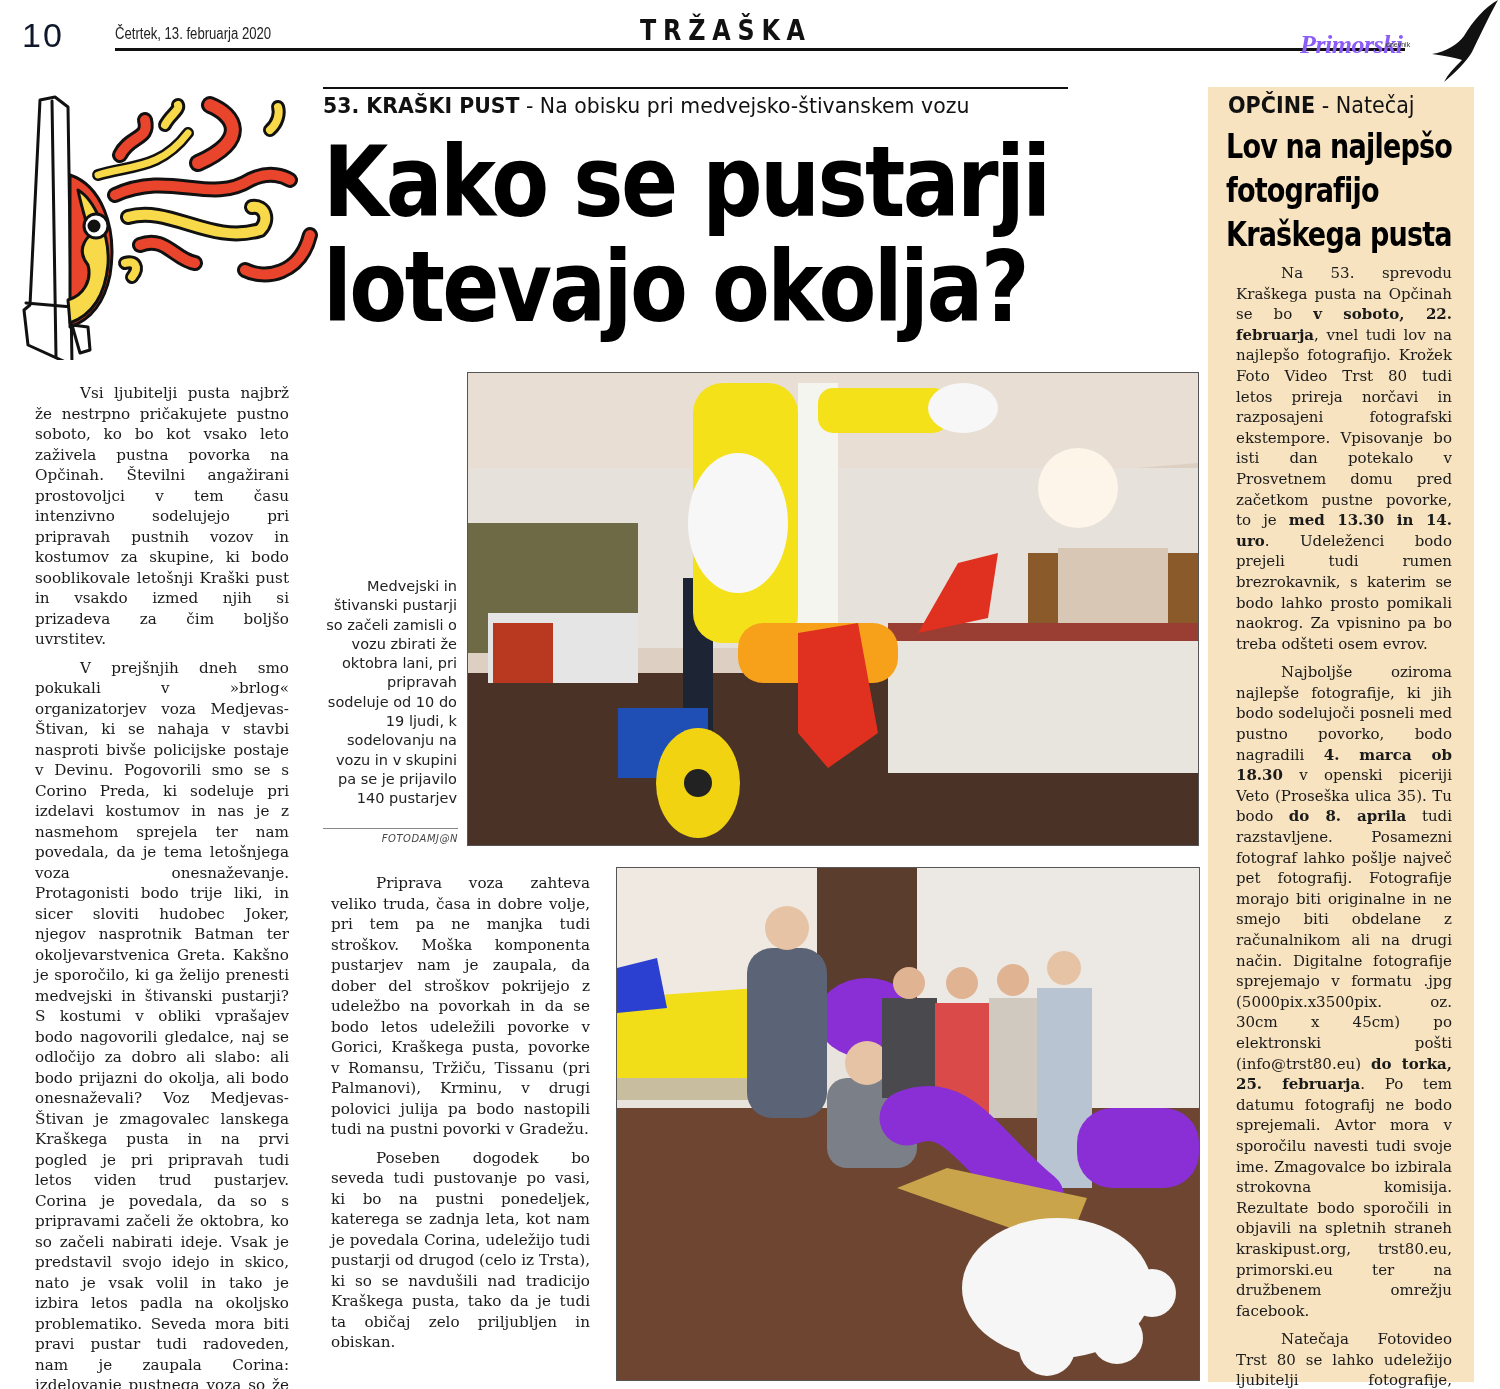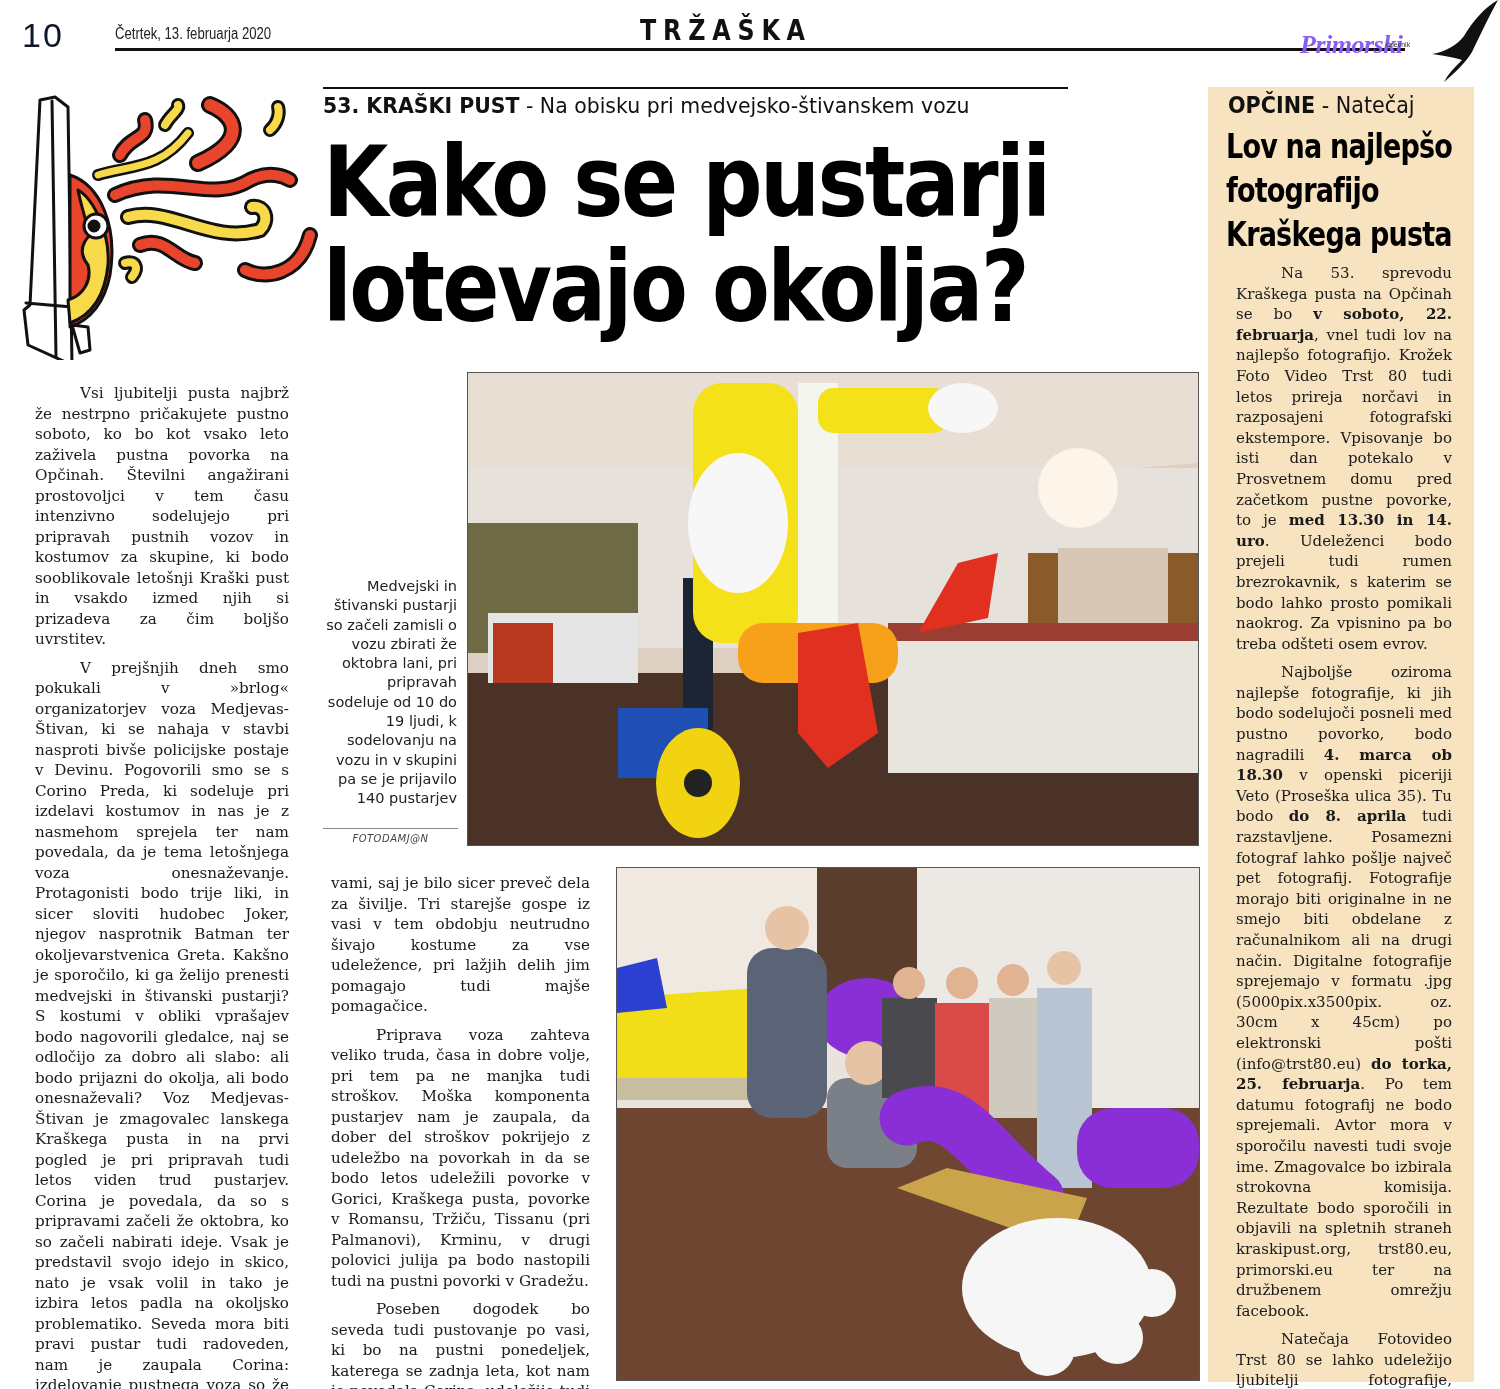--- a/index.html
+++ b/index.html
@@ -25,21 +25,21 @@
   .headline { left: 323px; top: 130px; width: 900px; font-family: "DejaVu Sans", sans-serif; font-weight: bold; font-size: 98px; line-height: 105px; color: #000; letter-spacing: -3px; transform: scaleX(0.86); transform-origin: left top; }
 
   
   .col { font-family: "DejaVu Serif", serif; font-size: 15.2px; line-height: 20.5px; color: #1a1a1a; text-align: justify; hyphens: manual; }
   .col p { margin: 8px; text-indent: 45px; }
   .col-left { left: 27px; top: 375px; width: 270px; }
   .col-mid { left: 323px; top: 865px; width: 275px; }
 
   .caption { left: 325px; top: 577px; width: 132px; font-family: "DejaVu Sans", sans-serif; font-size: 14.5px; line-height: 19.3px; color: #222; text-align: right; }
   .cap-rule { left: 323px; top: 828px; width: 135px; height: 1px; background: #888; }
-  .credit { left: 323px; top: 833px; width: 135px; text-align: center; font-family: "DejaVu Sans", sans-serif; font-size: 10px; font-style: italic; color: #444; letter-spacing: 0.5px; }
+  .credit { left: 323px; top: 833px; width: 135px; text-align: right; font-family: "DejaVu Sans", sans-serif; font-size: 10px; font-style: italic; color: #444; letter-spacing: 0.5px; }
 
   
   .photo { border: 1px solid #555; overflow: hidden; }
   .photo1 { left: 467px; top: 372px; width: 730px; height: 472px; background: linear-gradient(180deg, #e8dcd0 0%, #d9ccc1 30%, #c9bfb6 55%, #5c3e2c 80%, #3a2a20 100%); }
   .photo2 { left: 616px; top: 867px; width: 582px; height: 512px; background: linear-gradient(180deg, #efeae4 0%, #e2ddd6 40%, #6b4a34 62%, #4e3424 100%); }
 
   
   .sidebar { left: 1208px; top: 87px; width: 266px; height: 1295px; background: #f7e3c0; }
   .sb-kicker { left: 1228px; top: 92px; font-family: "DejaVu Sans", sans-serif; font-size: 23px; color: #111; white-space: nowrap; transform: scaleX(0.9); transform-origin: left; }
   .sb-kicker b { font-weight: bold; }
@@ -138,21 +138,20 @@
     <rect x="350" y="15" width="130" height="45" rx="15" fill="#f5e11a"></rect>
     <ellipse cx="495" cy="35" rx="35" ry="25" fill="#f7f7f7"></ellipse>
     <ellipse cx="270" cy="150" rx="50" ry="70" fill="#f7f7f7"></ellipse>
     <rect x="270" y="250" width="160" height="60" rx="25" fill="#f7a11b"></rect>
     <path d="M330 260 L390 250 L410 360 L360 395 L330 360 Z" fill="#e0301f"></path>
     <path d="M450 260 L520 245 L530 180 L490 190 Z" fill="#e0301f"></path>
   </svg>
 </div>
 
 <div class="abs col col-mid">
-  <p style="text-indent:0">vami, saj je bilo sicer preveč dela za šivilje. Tri starejše gospe iz vasi v tem obdobju neutrudno šivajo kostume za vse udeležence, pri lažjih delih jim pomagajo tudi majše pomagačice.</p>
   <p>Priprava voza zahteva veliko truda, časa in dobre volje, pri tem pa ne manjka tudi stroškov. Moška komponenta pustarjev nam je zaupala, da dober del stroškov pokrijejo z udeležbo na povorkah in da se bodo letos udeležili povorke v Gorici, Kraškega pusta, povorke v Romansu, Tržiču, Tissanu (pri Palmanovi), Krminu, v drugi polovici julija pa bodo nastopili tudi na pustni povorki v Gradežu.</p>
   <p>Poseben dogodek bo seveda tudi pustovanje po vasi, ki bo na pustni ponedeljek, katerega se zadnja leta, kot nam je povedala Corina, udeležijo tudi pustarji od drugod (celo iz Trsta), ki so se navdušili nad tradicijo Kraškega pusta, tako da je tudi ta običaj zelo priljubljen in obiskan.</p>
 
 </div>
 
 <div class="abs photo photo2" title="Group of seven carnival builders posing with purple arm and white hand sculpture">
   <svg width="582" height="512" viewBox="0 0 582 512">
     <rect x="0" y="0" width="582" height="512" fill="#e8e3dc"></rect>
     <rect x="0" y="0" width="200" height="140" fill="#efe9e1"></rect>
     <rect x="200" y="0" width="100" height="130" fill="#5a3d2d"></rect>

